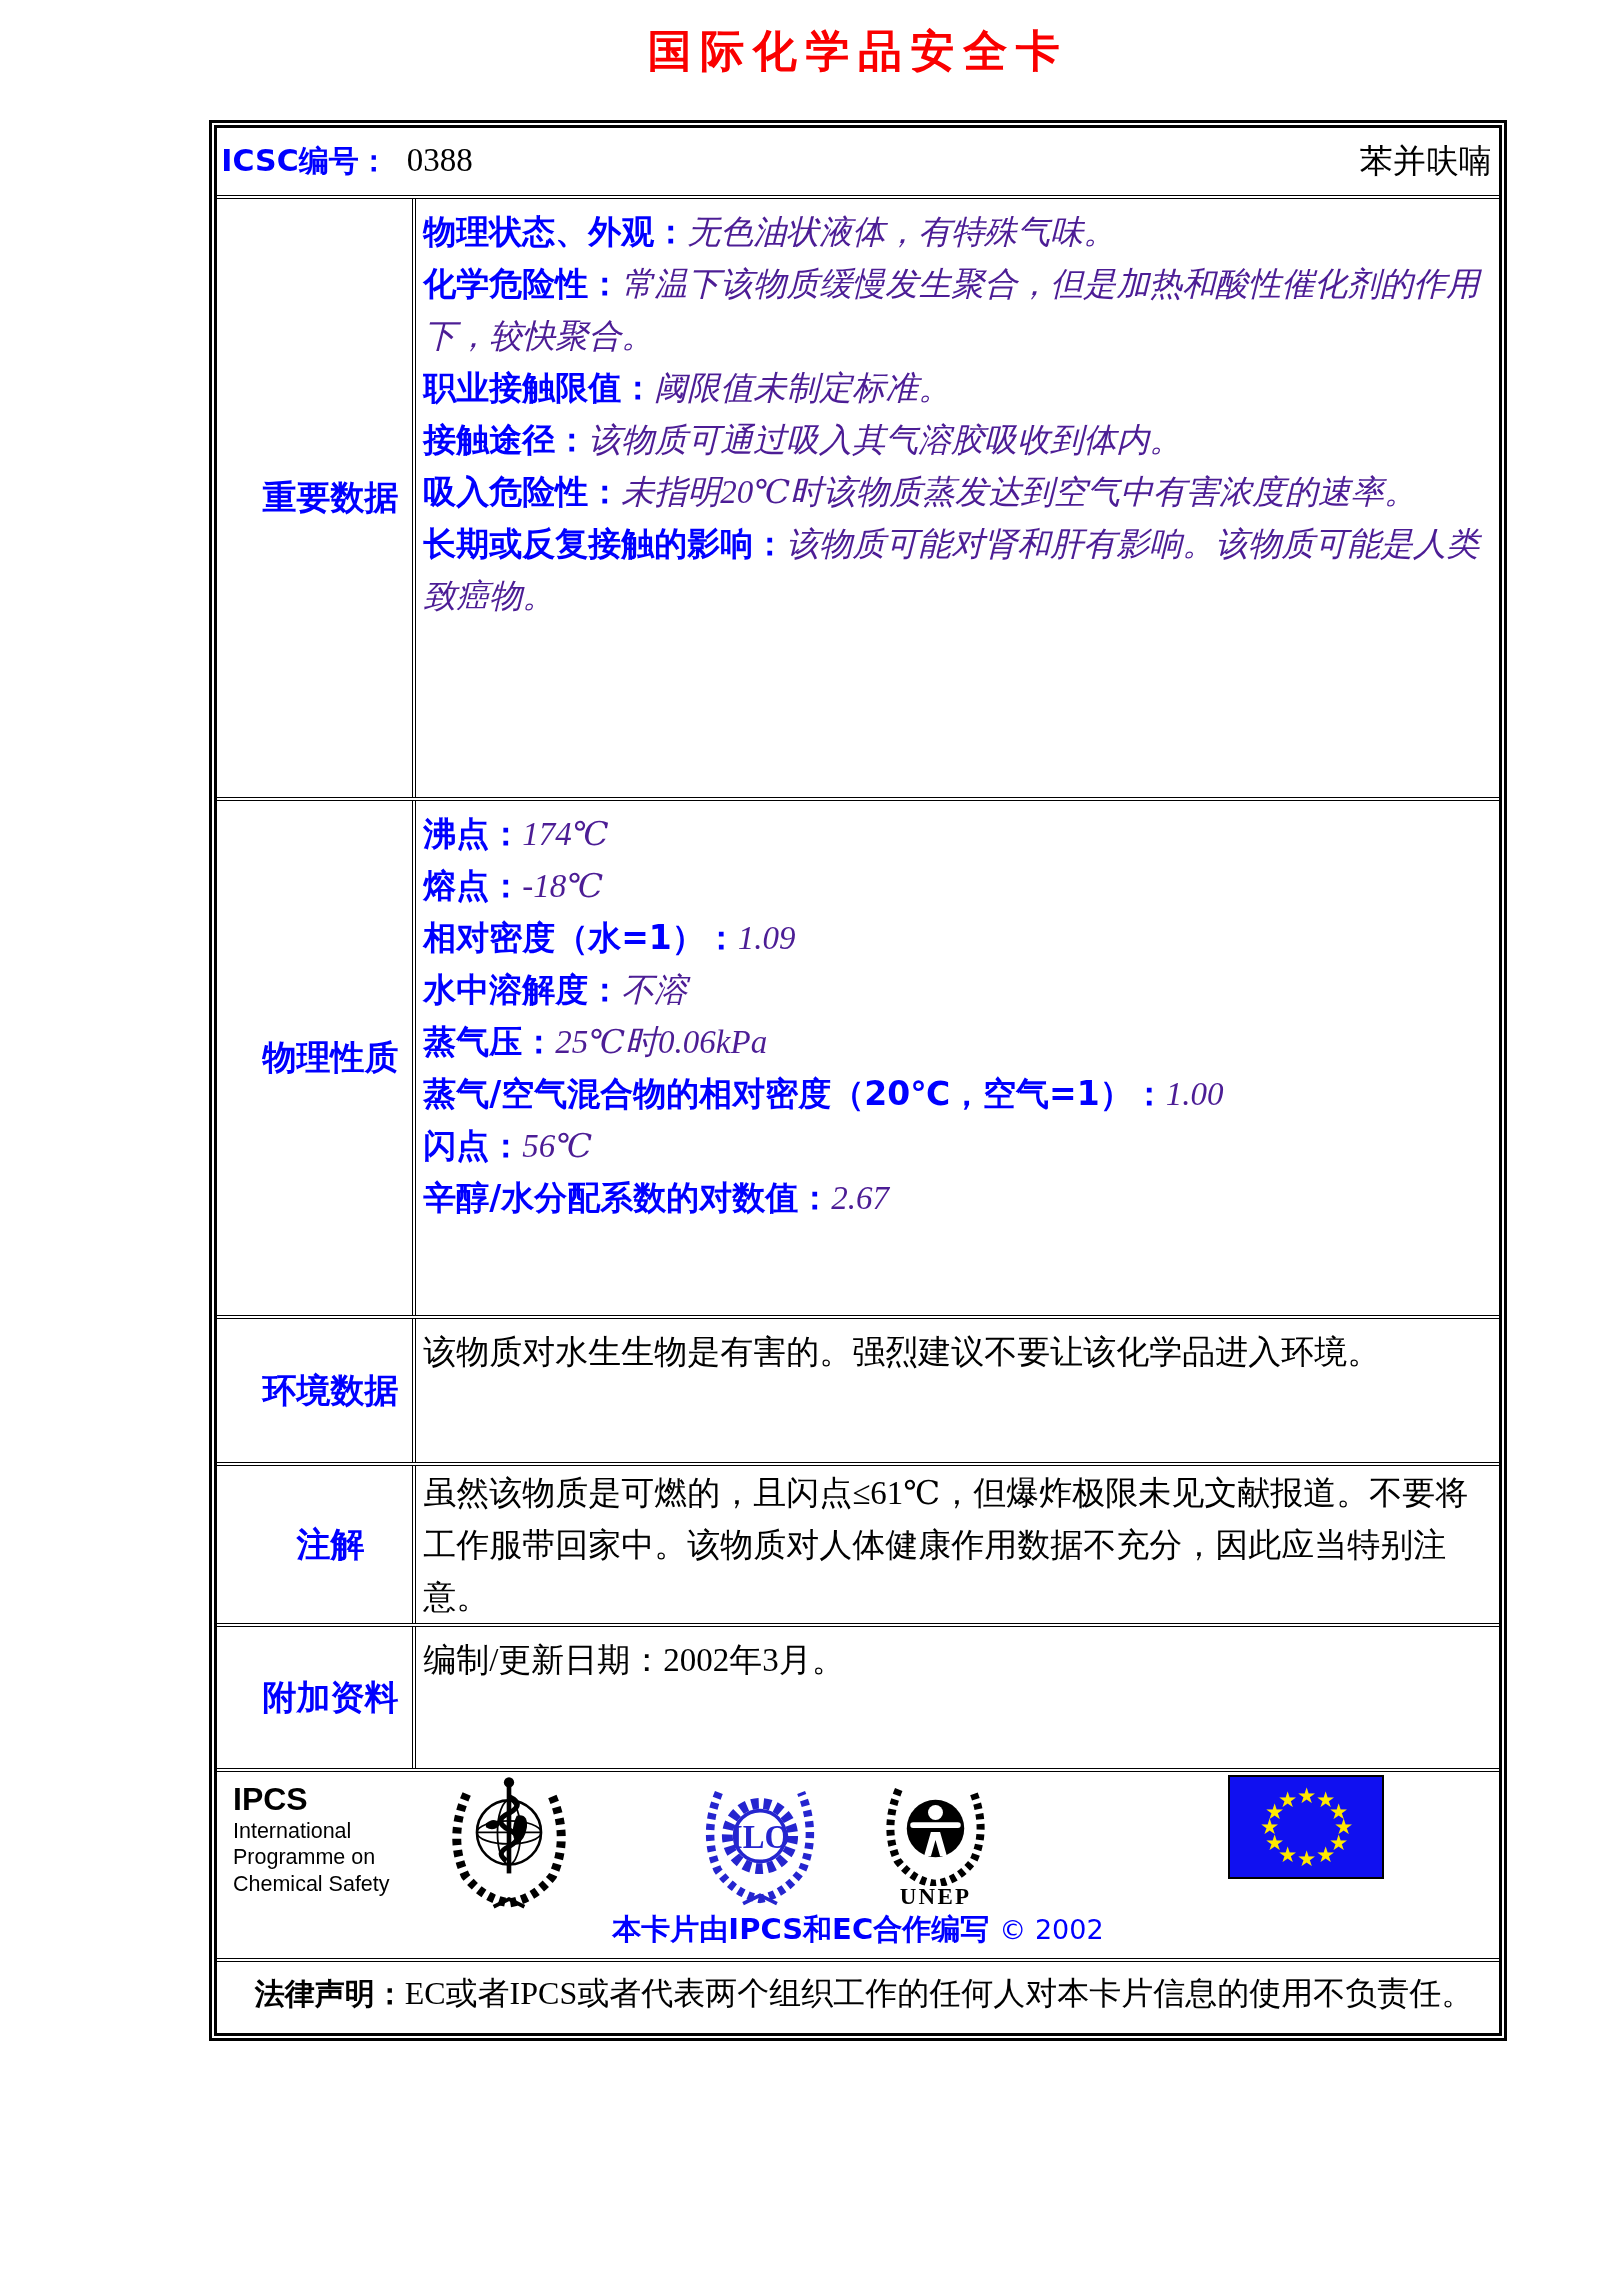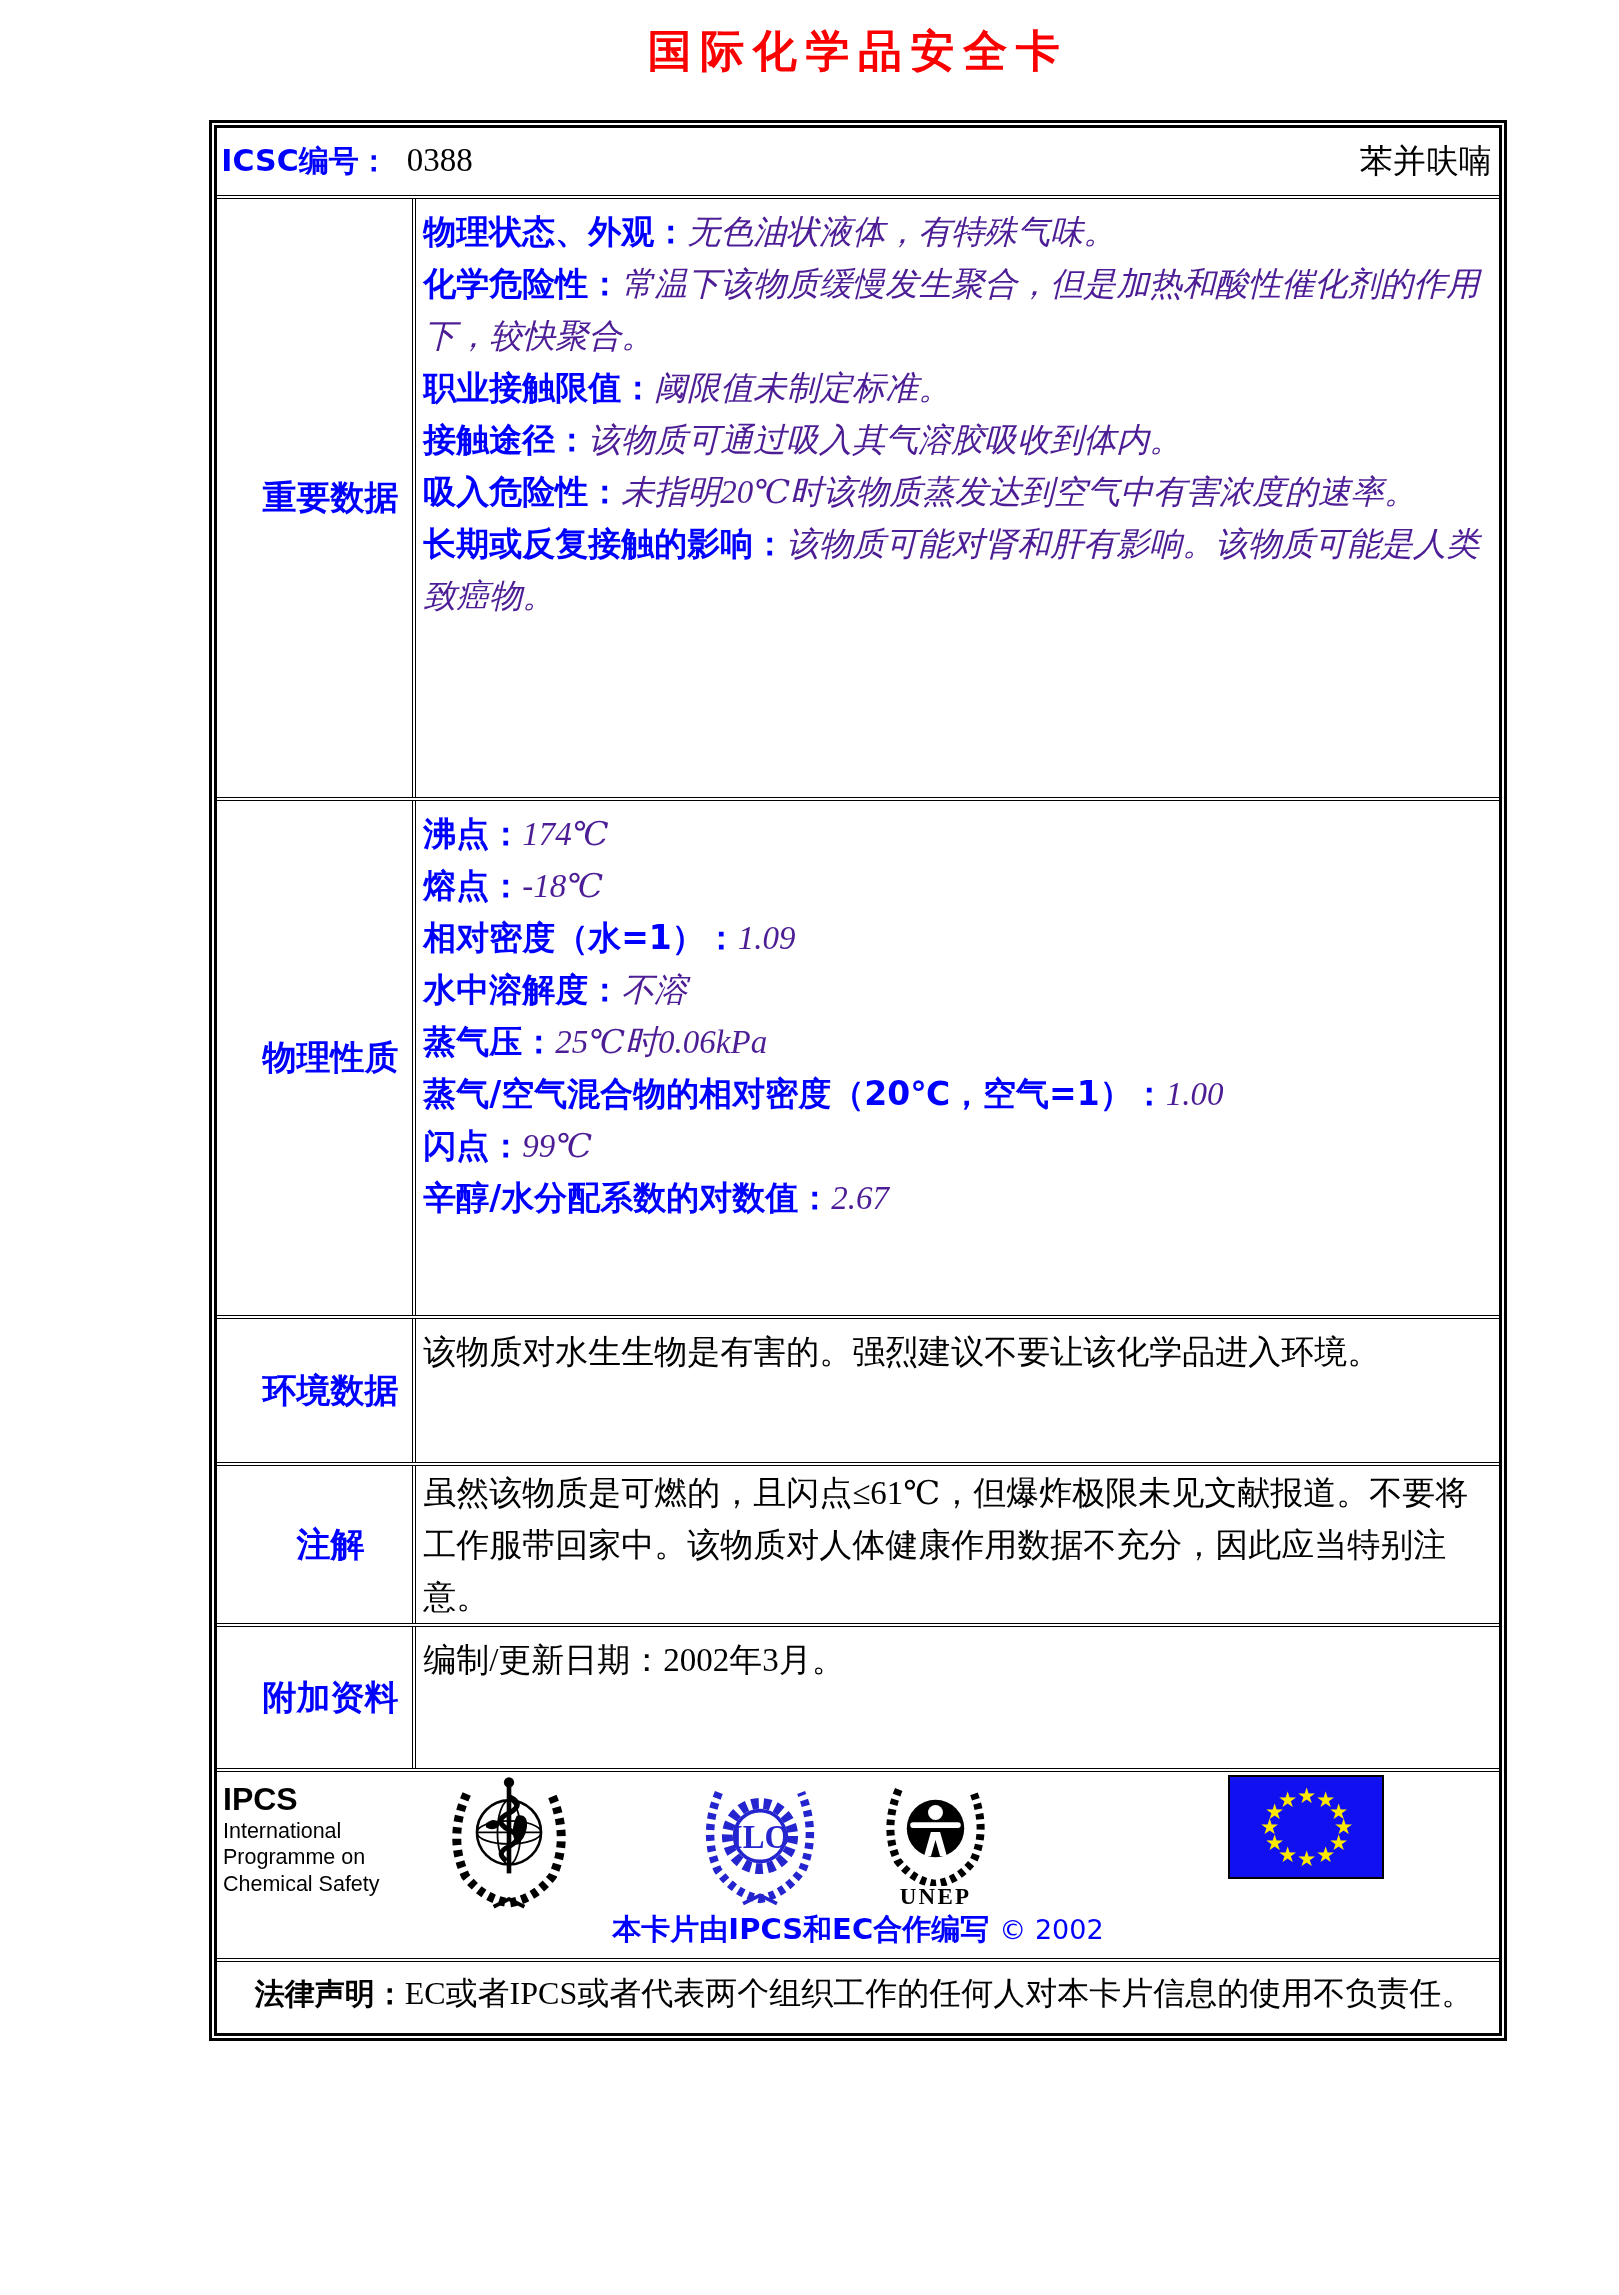--- a/index.html
+++ b/index.html
@@ -26,21 +26,21 @@
   .hleft .hv{font-size:33px;margin-left:18px;}
   .hright{font-size:33px;padding-right:2.9px;}
   .r-important{height:598px;}
   .r-physical{height:514px;}
   .r-environment{height:143px;}
   .r-notes{height:157px;}
   .r-notes .cnt{padding-top:1.4px;}
   .r-additional{height:141px;}
   
   .logos-row{height:186px;position:relative;display:block;}
-  .ipcs-block{position:absolute;left:6px;top:8.6px;
+  .ipcs-block{position:absolute;left:16px;top:8.6px;
               font-family:"Liberation Sans","DejaVu Sans",sans-serif;}
   .ipcs-acronym{font-size:32px;font-weight:bold;line-height:37px;}
   .ipcs-line{font-size:21.5px;line-height:26.5px;}
   .logo{position:absolute;}
   .who-logo{left:224px;top:4.3px;}
   .ilo-logo{left:482px;top:5.7px;}
   .unep-block{left:654px;top:5.7px;position:absolute;text-align:center;width:129px;}
   .unep-word{font-size:23px;font-weight:bold;letter-spacing:2.2px;line-height:24.4px;margin-top:-2.9px;
              font-family:"Liberation Serif","DejaVu Serif",serif;}
   .eu-flag{position:absolute;left:1011px;top:2.9px;width:156px;height:104px;
@@ -84,21 +84,21 @@
 
     <div class="row r-physical">
       <div class="lbl">物理性质</div>
       <div class="cnt">
           <p><span class="k">沸点：</span><span class="v">174℃</span></p>
           <p><span class="k">熔点：</span><span class="v">-18℃</span></p>
           <p><span class="k">相对密度（水=1）：</span><span class="v">1.09</span></p>
           <p><span class="k">水中溶解度：</span><span class="v">不溶</span></p>
           <p><span class="k">蒸气压：</span><span class="v">25℃时0.06kPa</span></p>
           <p><span class="k">蒸气/空气混合物的相对密度（20℃，空气=1）：</span><span class="v">1.00</span></p>
-          <p><span class="k">闪点：</span><span class="v">99℃</span></p>
+          <p><span class="k">闪点：</span><span class="v">56℃</span></p>
           <p><span class="k">辛醇/水分配系数的对数值：</span><span class="v">2.67</span></p>
         </div>
     </div>
 
     <div class="row r-environment">
       <div class="lbl">环境数据</div>
       <div class="cnt">
         <p>该物质对水生生物是有害的。强烈建议不要让该化学品进入环境。</p>
       </div>
     </div>

